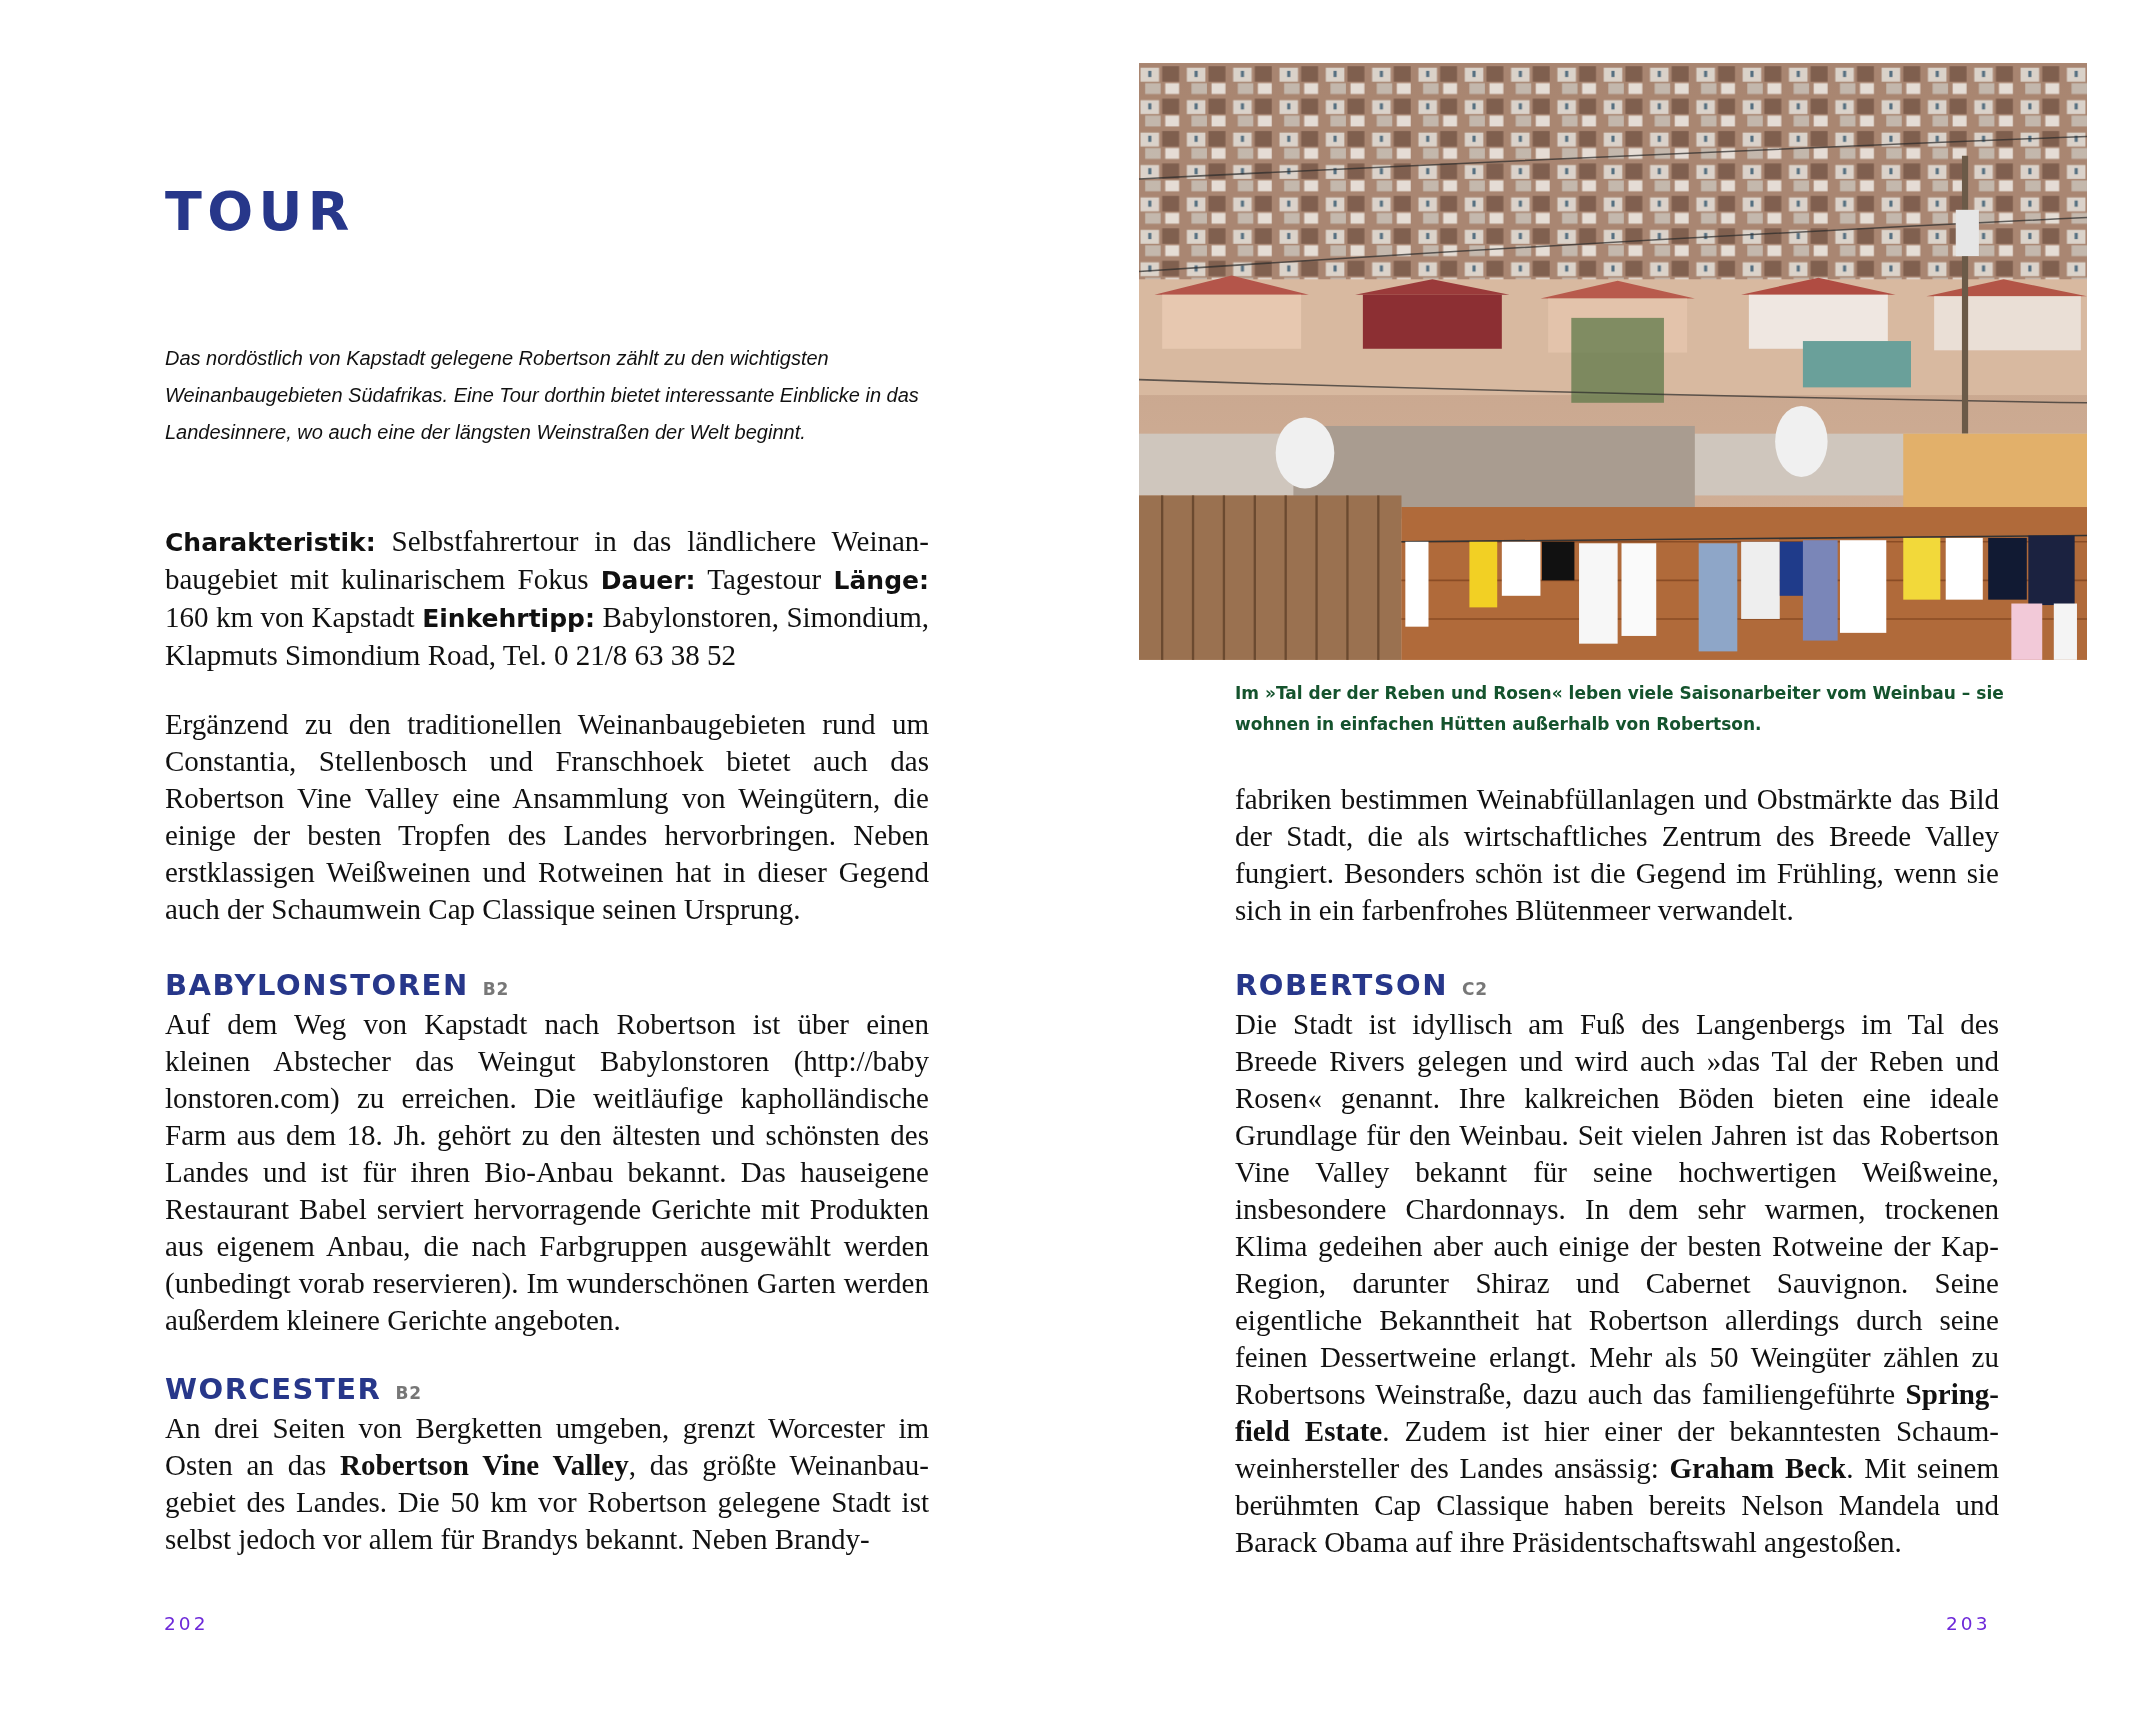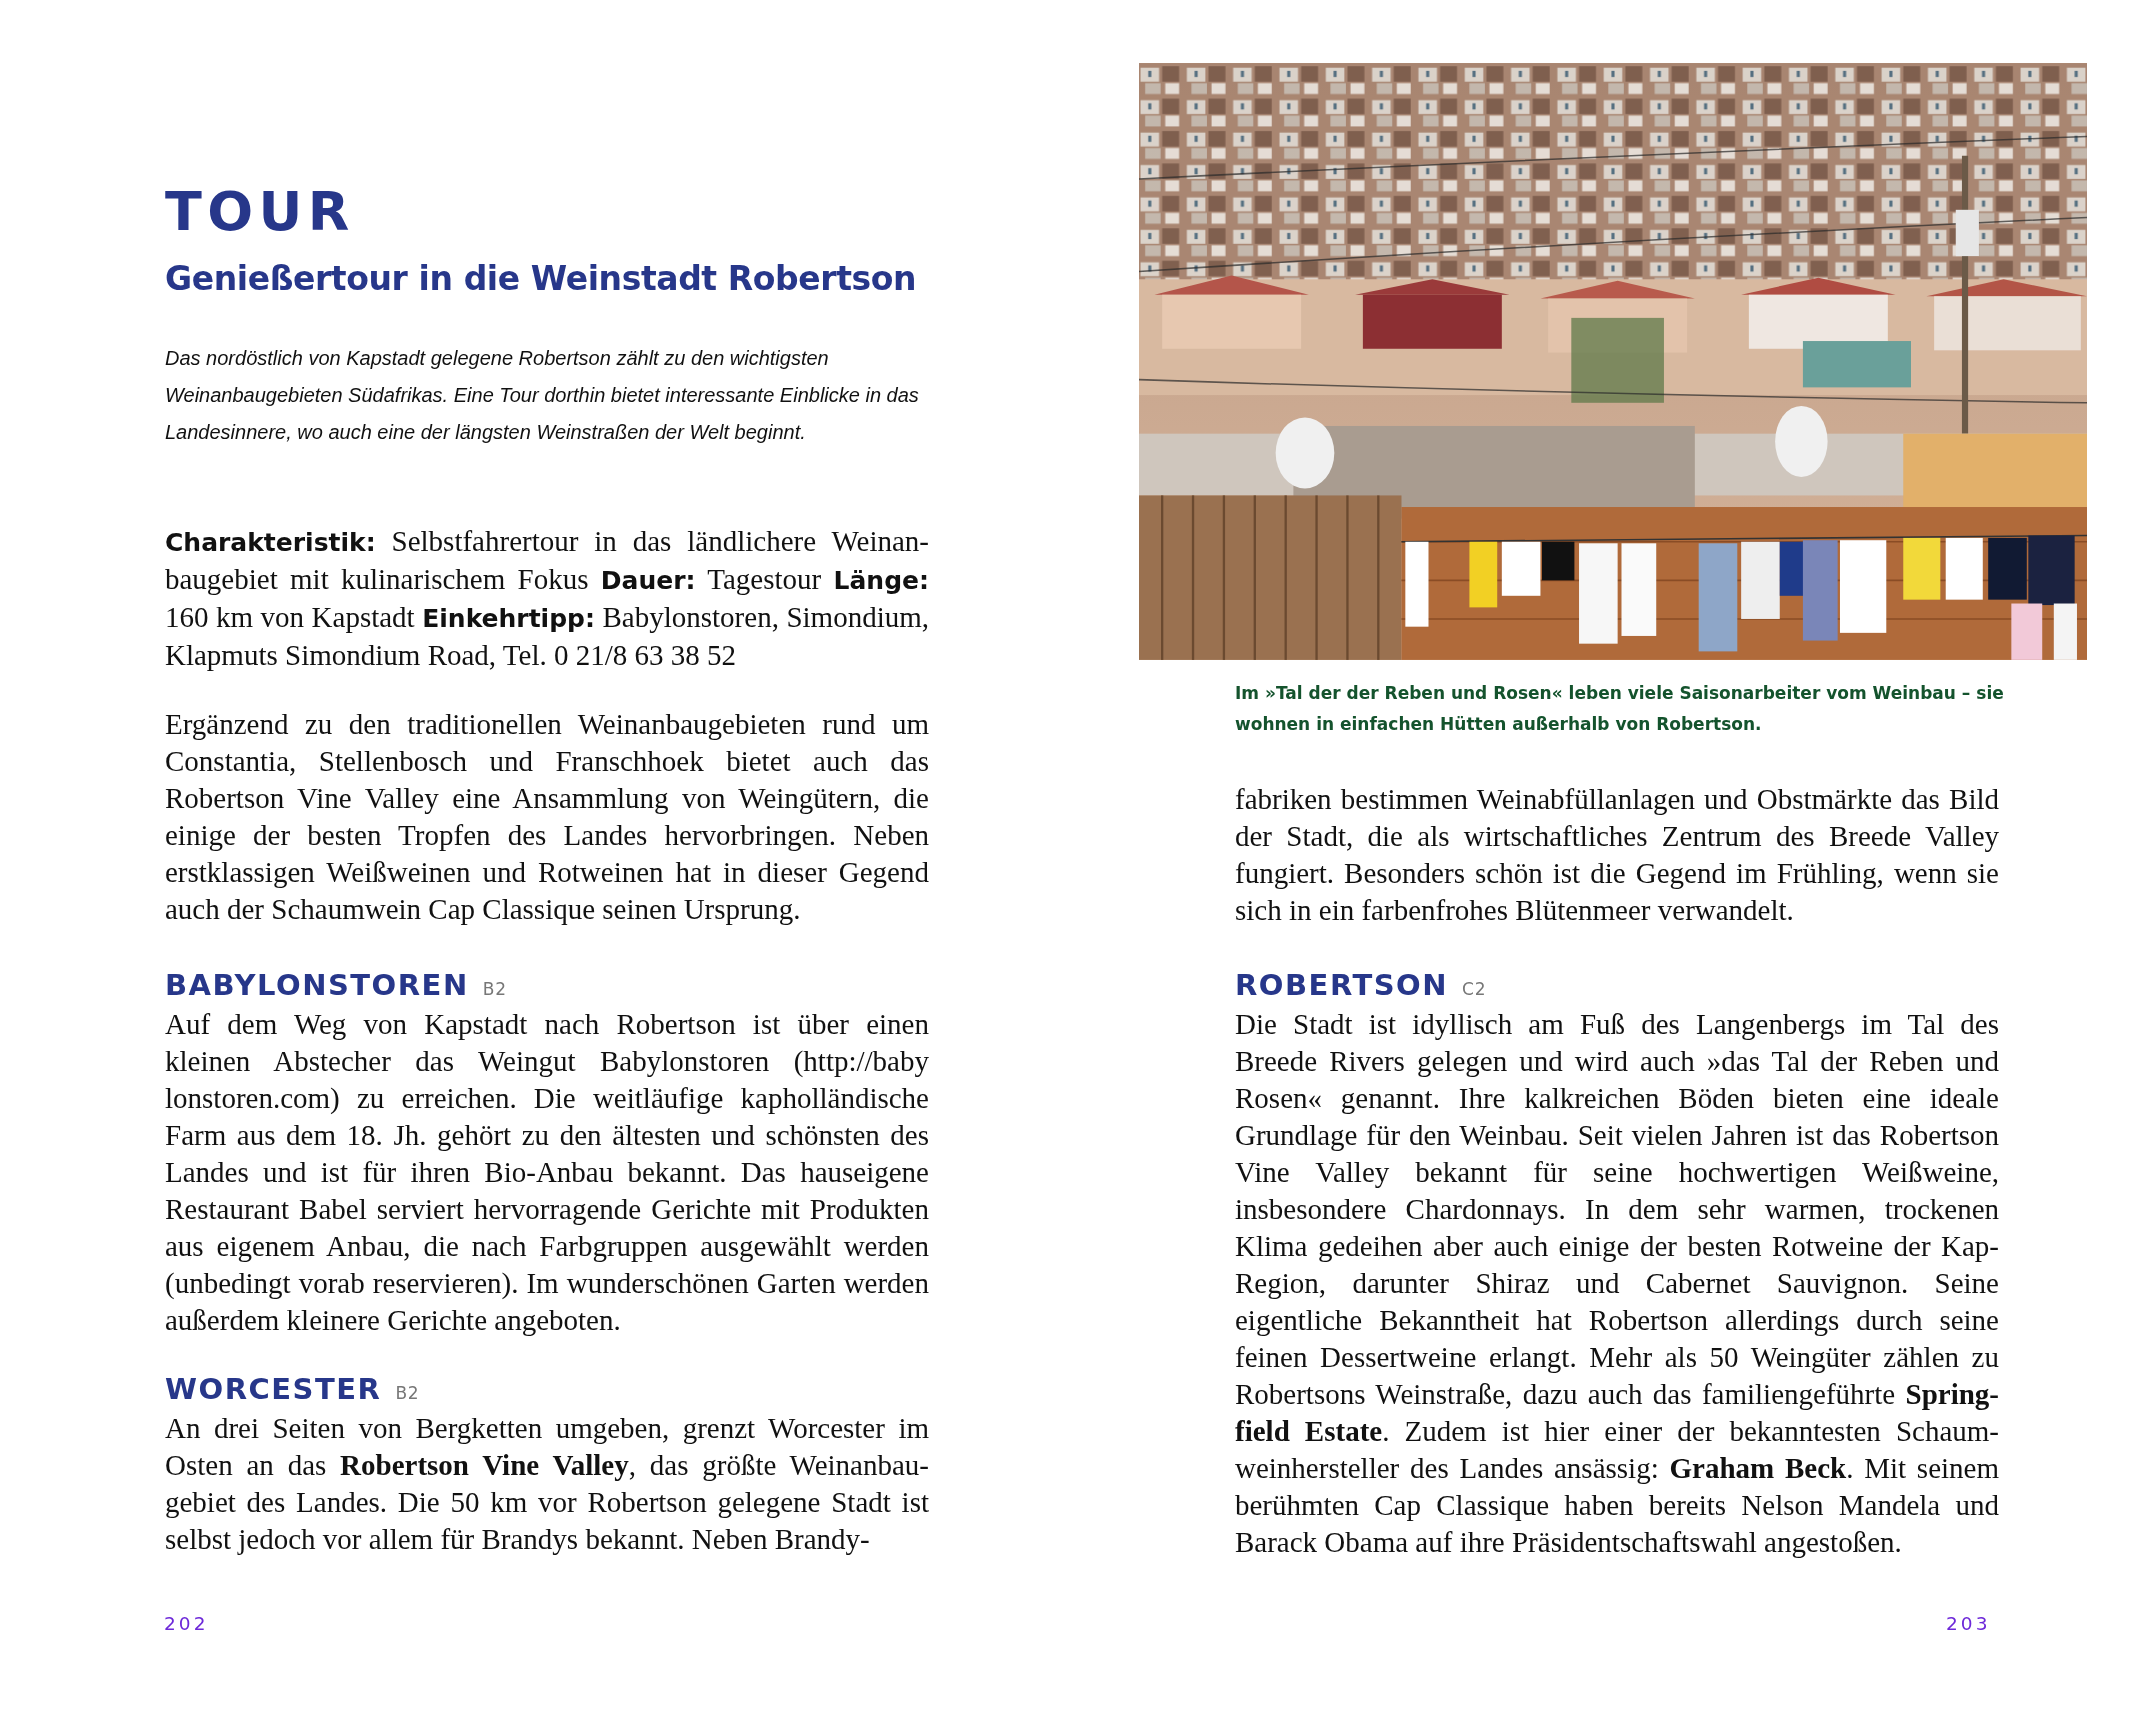--- a/index.html
+++ b/index.html
@@ -30,21 +30,21 @@
     }
     .info-box { position: absolute; left: 165px; top: 523px; width: 764px; }
     .info-box .key { font-family: "DejaVu Sans", sans-serif; font-weight: bold; font-size: 25px; }
 
     .p-block { position: absolute; left: 165px; width: 764px; }
     .section-head {
       font-family: "DejaVu Sans", sans-serif; font-weight: bold; font-size: 29px;
       color: var(--accent); letter-spacing: 1.5px; line-height: 34px; margin: 0;
     }
     .section-head .grid-ref {
-      font-size: 17px; color: #777; letter-spacing: 0.8px; margin-left: 14px; font-weight: normal; text-align: right;
+      font-size: 17px; color: #777; letter-spacing: 0.8px; margin-left: 14px; font-weight: bold; text-align: right;
     }
     .bold-serif { font-weight: bold; }
 
     .photo {
       position: absolute; left: 1139px; top: 63px; width: 948px; height: 597px;
       overflow: hidden; background: #c8a48a;
     }
     .photo svg { display: block; }
     .caption {
       position: absolute; left: 1235px; top: 678px; width: 772px;
@@ -56,21 +56,20 @@
       font-family: "DejaVu Sans", sans-serif; font-size: 18.5px; letter-spacing: 3.1px; color: #6d28d9;
     }
     .pn-left { left: 164px; }
     .pn-right { left: 1946px; }
   </style>
 </head>
 <body>
 
 <div class="page page-left">
   <div class="tour-label">TOUR</div>
-  <div class="tour-title">Genießertour in die Weinstadt Robertson</div>
 
   <p class="intro">Das nordöstlich von Kapstadt gelegene Robertson zählt zu den wichtigsten Weinanbaugebieten Südafrikas. Eine Tour dorthin bietet interessante Einblicke in das Landesinnere, wo auch eine der längsten Weinstraßen der Welt beginnt.</p>
 
   <p class="info-box body-text"><span class="key">Charakteristik:</span><span> Selbstfahrertour in das ländlichere Weinan­baugebiet mit kulinarischem Fokus </span><span class="key">Dauer:</span><span> Tagestour </span><span class="key">Länge:</span><span> 160 km von Kapstadt </span><span class="key">Einkehrtipp:</span><span> Babylonstoren, Simon­dium, Klapmuts Simondium Road, Tel. 0 21/8 63 38 52</span></p>
 
   <p class="p-block body-text" style="top:706px;">Ergänzend zu den traditionellen Weinanbaugebieten rund um Constantia, Stellenbosch und Franschhoek bietet auch das Robertson Vine Valley eine Ansammlung von Weingütern, die einige der besten Tropfen des Landes hervorbringen. Neben erstklassigen Weißweinen und Rotweinen hat in dieser Ge­gend auch der Schaumwein Cap Classique seinen Ursprung.</p>
 
   <div class="p-block" style="top:968px;">
     <h2 class="section-head"><span>BABYLONSTOREN</span><span class="grid-ref" style="color: rgb(119, 119, 119);">B2</span></h2>
     <p class="body-text">Auf dem Weg von Kapstadt nach Robertson ist über einen kleinen Abstecher das Weingut Babylonstoren (http://baby lonstoren.com) zu erreichen. Die weitläufige kapholländische Farm aus dem 18. Jh. gehört zu den ältesten und schönsten des Landes und ist für ihren Bio-Anbau bekannt. Das hauseigene Restaurant Babel serviert hervorragende Gerichte mit Produk­ten aus eigenem Anbau, die nach Farbgruppen ausgewählt werden (unbedingt vorab reservieren). Im wunderschönen Garten werden außerdem kleinere Gerichte angeboten.</p>

